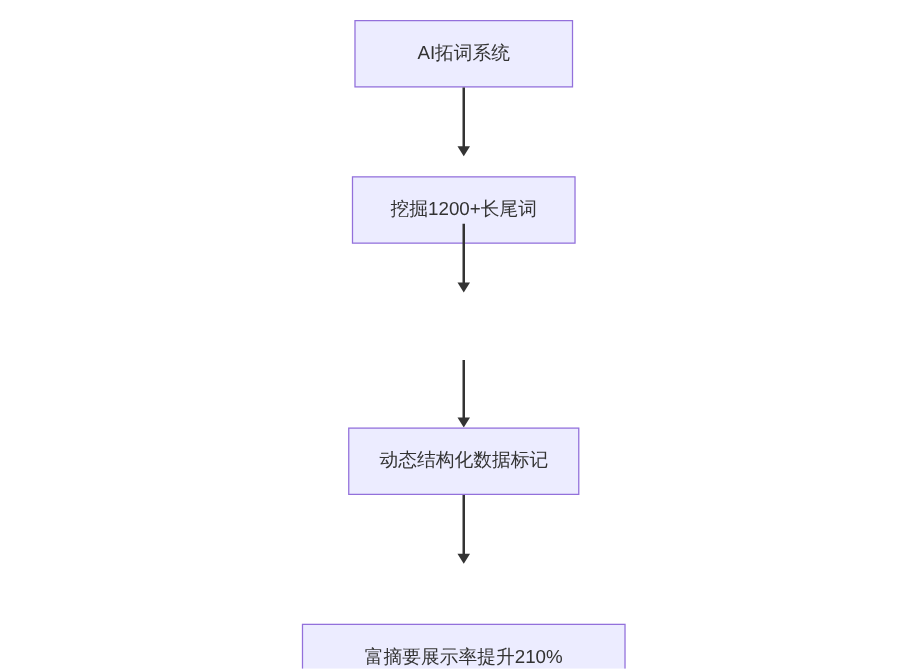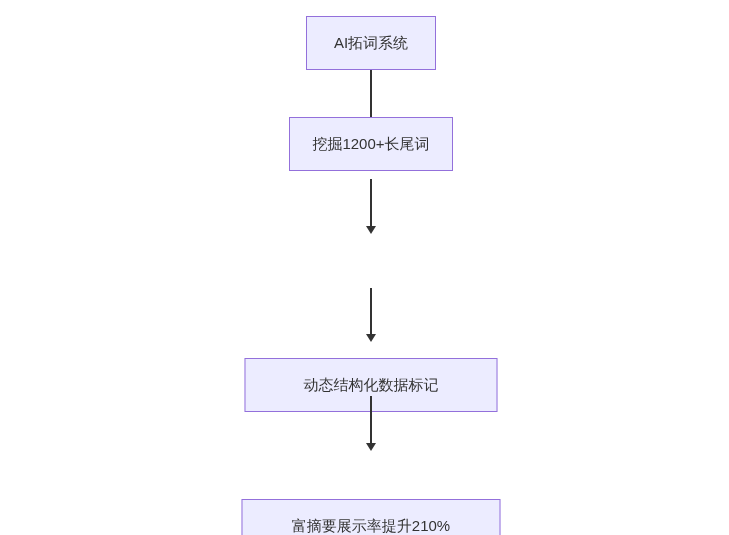--- a/index.html
+++ b/index.html
@@ -56,45 +56,45 @@
       border-right: 5px solid transparent;
       border-top: 8px solid var(--arrow, #333333);
       margin-top: -1px;
     }
   </style>
 </head>
 <body>
 
 <div class="canvas">
 
-  <div class="node" style="top:16px; width:130px;">
+  <div class="node" style="top:16px; width:175px;">
     <span class="node-label">AI拓词系统</span>
   </div>
 
   <div class="edge" style="top:70px; height:55px;">
     <span class="edge-line"></span>
     <span class="edge-arrowhead"></span>
   </div>
 
-  <div class="node" style="top:117px; width:164px;">
+  <div class="node" style="top:141px; width:179px;">
     <span class="node-label">挖掘1200+长尾词</span>
   </div>
 
   <div class="edge" style="top:179px; height:55px;">
     <span class="edge-line"></span>
     <span class="edge-arrowhead"></span>
   </div>
 
 
   <div class="edge" style="top:288px; height:54px;">
     <span class="edge-line"></span>
     <span class="edge-arrowhead"></span>
   </div>
 
-  <div class="node" style="top:342px; width:253px;margin-top:16px;">
+  <div class="node" style="top:342px; width:185px;">
     <span class="node-label">动态结构化数据标记</span>
   </div>
 
   <div class="edge" style="top:396px; height:55px;">
     <span class="edge-line"></span>
     <span class="edge-arrowhead"></span>
   </div>
 
   <div class="node" style="top:451px; width:259px;margin-top:48px;">
     <span class="node-label">富摘要展示率提升210%</span>

